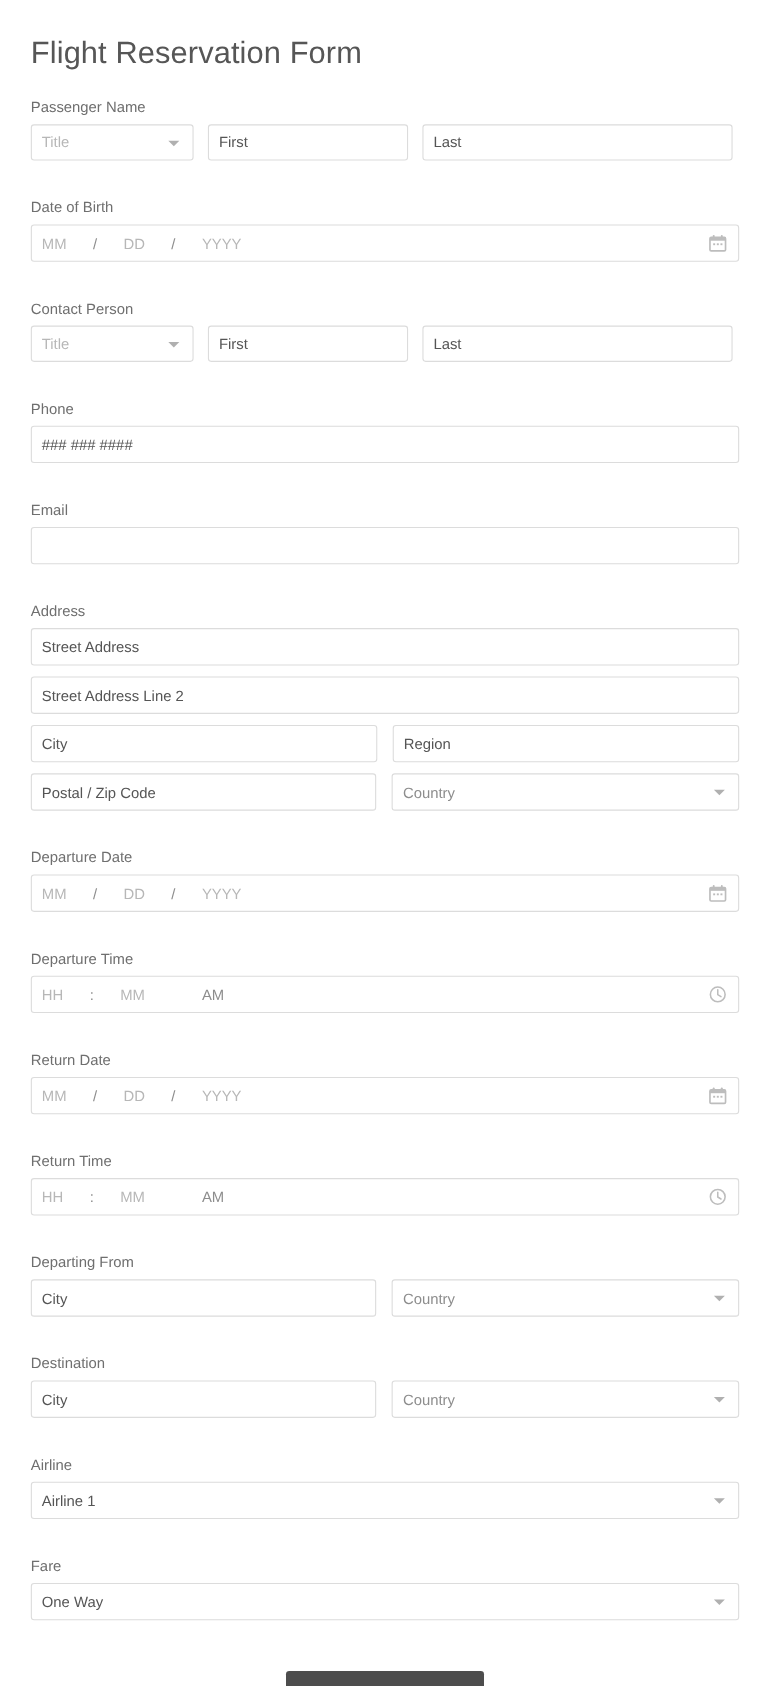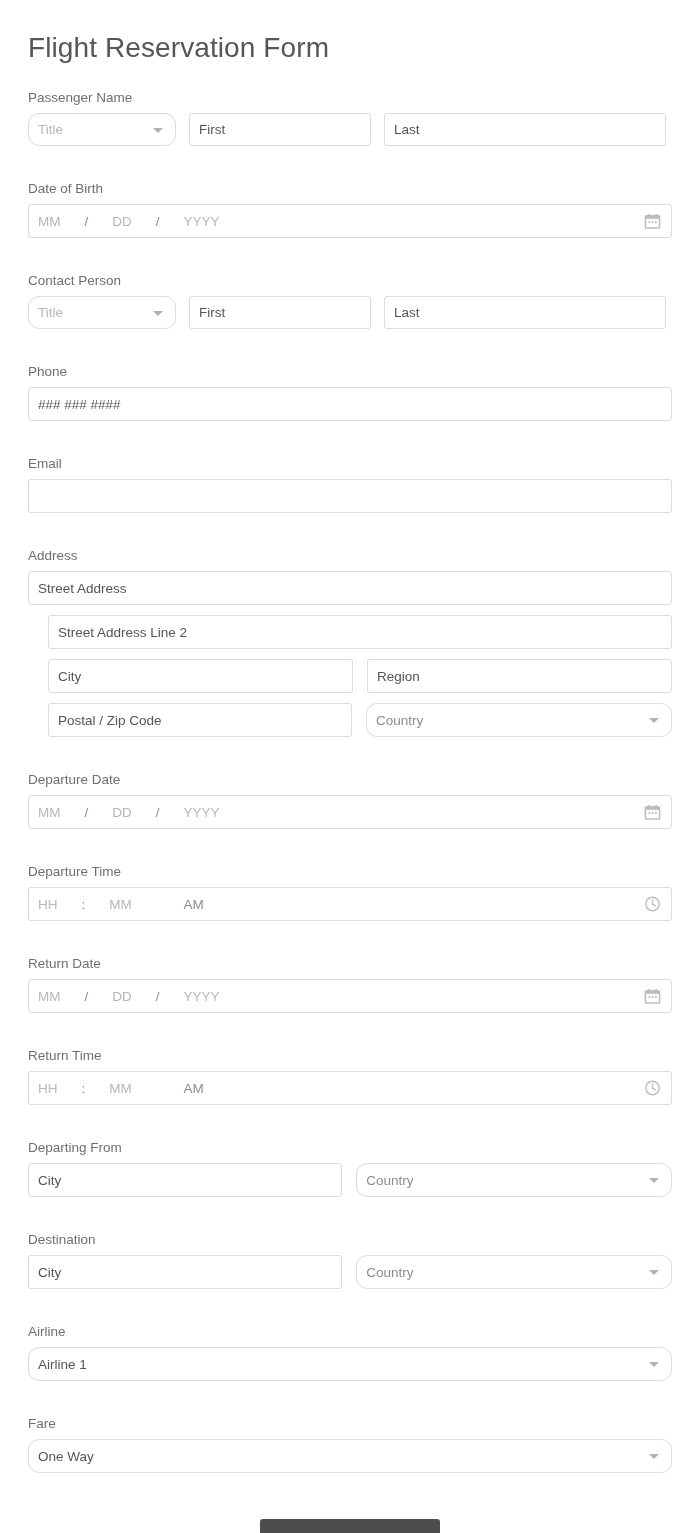--- a/index.html
+++ b/index.html
@@ -44,21 +44,20 @@
     color: #6f6f6f;
     margin-bottom: 7px;
     font-weight: 400;
   }
 
   .row {
     display: flex;
   }
   .row + .row {
     margin-top: 10px;
-    margin-left: 20px;
   }
 
   
   .ctl {
     box-sizing: border-box;
     height: 33px;
     border: 1px solid #dcdcdc;
     border-radius: 3px;
     background: #ffffff;
     font-size: 13.5px;
@@ -81,21 +80,20 @@
   .w-last   { width: 282px; }
   .w-full   { width: 644px; }
   .w-half   { width: 341px; }
 
   .gap-12 { margin-left: 13px; }
   .gap-half { margin-left: 14px; }
 
   
   .select-ctl {
     padding-right: 26px;
-    border-radius: 11px;
   }
   .caret {
     position: absolute;
     right: 12px;
     top: 50%;
     margin-top: -2px;
     width: 0;
     height: 0;
     border-left: 5px solid transparent;
     border-right: 5px solid transparent;

